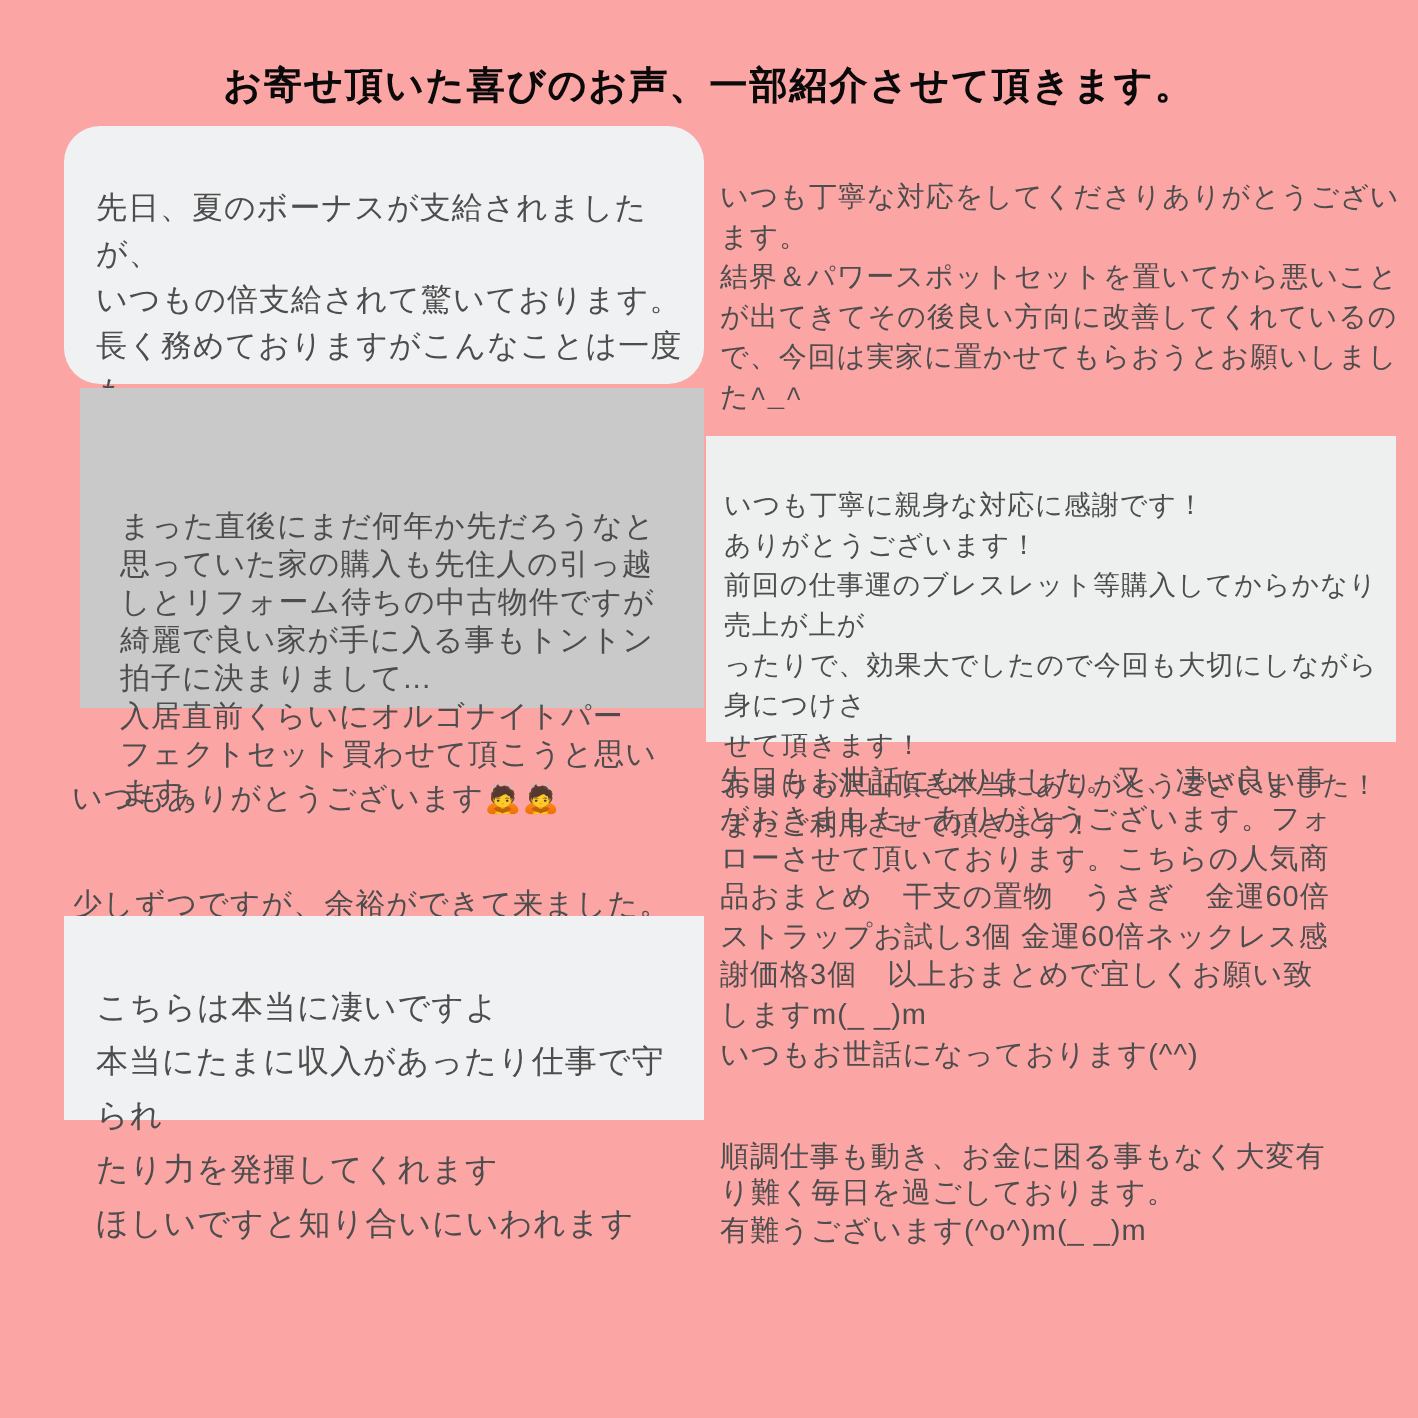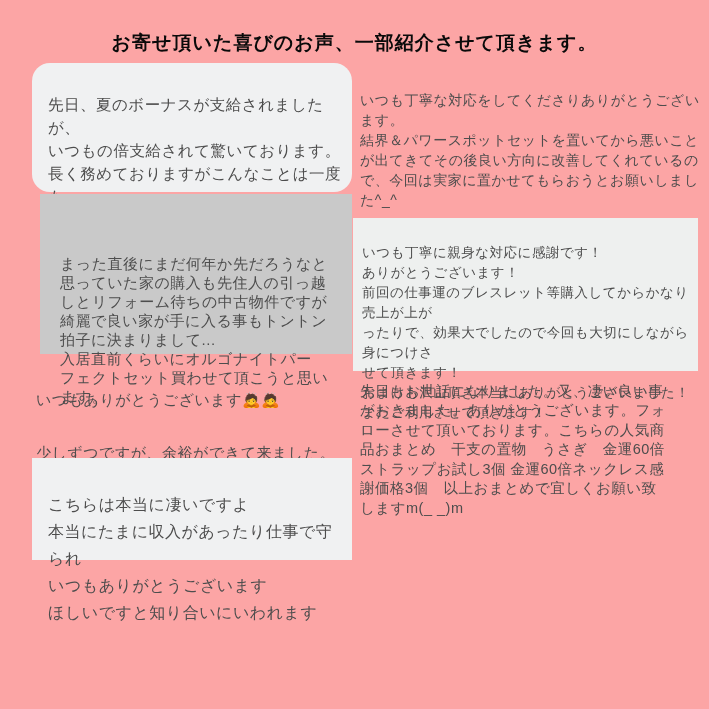--- a/index.html
+++ b/index.html
@@ -28,21 +28,21 @@
   .dark{background:#c9c9c9;}
   
   #blk-a{left:32px;top:63px;width:320px;height:129px;padding:7px 8px 6px 16px;font-size:15.5px;line-height:23px;border-radius:18px;}
   #blk-b{left:40px;top:194px;width:312px;height:160px;padding:16px 8px 8px 20px;font-size:15px;line-height:19px;}
   .clip-line{height:6px;overflow:hidden;}
   #blk-c{left:36px;top:362px;width:330px;font-size:15px;line-height:25px;}
   #blk-c .body{margin-top:3px;}
   #blk-d{left:32px;top:458px;width:320px;height:102px;padding:6px 6px 8px 16px;font-size:16px;line-height:27px;}
   #blk-e{left:42px;top:566px;width:310px;height:39px;padding:3px 8px 5px 14px;font-size:15.5px;line-height:21px;}
   
-  #blk-f{left:360px;top:70px;width:340px;font-size:14px;line-height:20px;}
+  #blk-f{left:360px;top:70px;width:340px;font-size:14px;line-height:20px;font-family:Liberation Mono, monospace;}
   #blk-g{left:353px;top:218px;width:345px;height:153px;padding:5px 8px 6px 9px;font-size:13.5px;line-height:20px;}
   #blk-h{left:360px;top:362px;width:342px;font-size:14.5px;line-height:19.5px;}
   #blk-i{left:360px;top:500px;width:342px;font-size:14.5px;line-height:18.5px;}
   #blk-i .body{margin-top:14px;}
   p{margin:0;}
 </style>
 </head>
 <body>
 
 <div id="page">
@@ -74,21 +74,21 @@
   <div id="blk-c" class="block">
     <p class="greeting">いつもありがとうございます🙇🙇</p>
     <p class="body">少しずつですが、余裕ができて来ました。
 通帳のお金に手をつけることがなくなってます。
 またよろしくお願いします。</p>
   </div>
 
   <div id="blk-d" class="block light">
     <p>こちらは本当に凄いですよ
 本当にたまに収入があったり仕事で守られ
-いつもありがとうございます
+たり力を発揮してくれます
 ほしいですと知り合いにいわれます</p>
   </div>
 
 
   <div id="blk-f" class="block">
     <p>いつも丁寧な対応をしてくださりありがとうござい
 ます。
 結界＆パワースポットセットを置いてから悪いこと
 が出てきてその後良い方向に改善してくれているの
 で、今回は実家に置かせてもらおうとお願いしまし
@@ -108,14 +108,20 @@
   <div id="blk-h" class="block">
     <p>先日もお世話になりました。又、凄い良い事
 がおきました。ありがとうございます。フォ
 ローさせて頂いております。こちらの人気商
 品おまとめ　干支の置物　うさぎ　金運60倍
 ストラップお試し3個 金運60倍ネックレス感
 謝価格3個　以上おまとめで宜しくお願い致
 しますm(_ _)m</p>
   </div>
 
+  <div id="blk-i" class="block">
+    <p class="greeting">いつもお世話になっております(^^)</p>
+    <p class="body">順調仕事も動き、お金に困る事もなく大変有
+り難く毎日を過ごしております。
+有難うございます(^o^)m(_ _)m</p>
+  </div>
 
 </div>
 
 </body></html>

